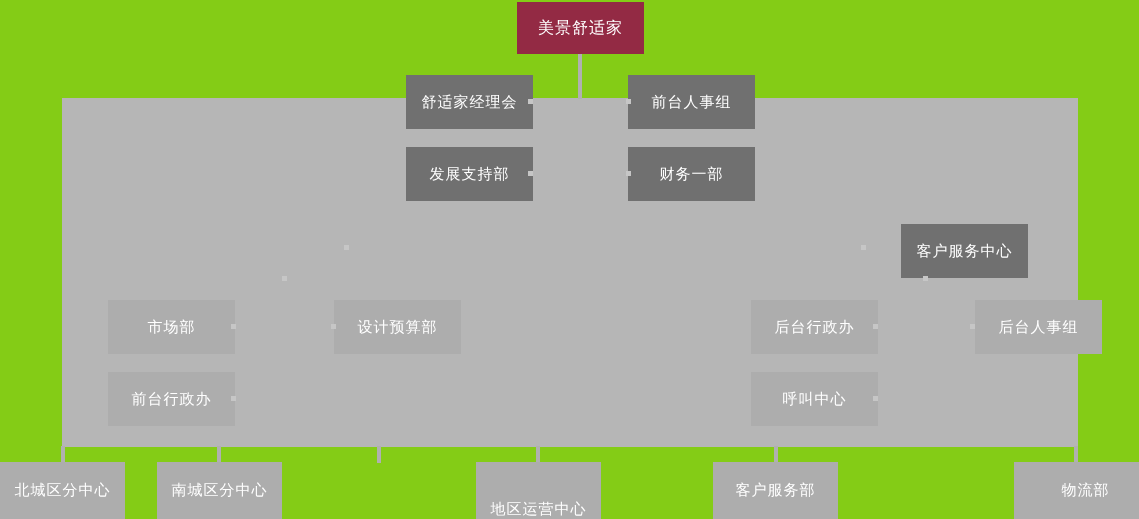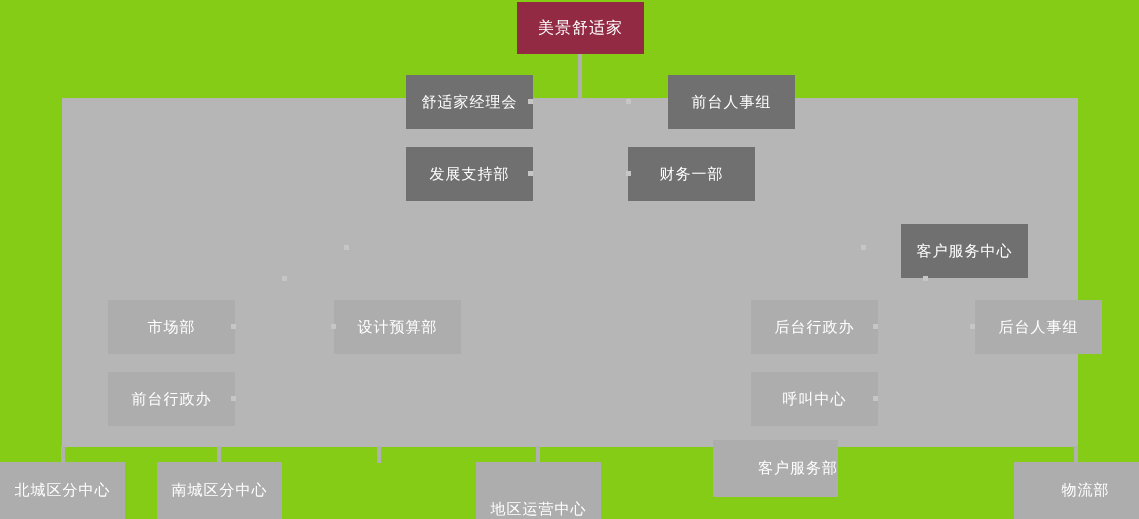--- a/index.html
+++ b/index.html
@@ -67,21 +67,21 @@
   <div class="connector" style="left:774px;top:446px;width:4px;height:17px;"></div>
   <div class="connector" style="left:1074px;top:446px;width:4px;height:17px;"></div>
 
   <div class="node node-root" style="left:517px;top:2px;">
     <span>美景舒适家</span>
   </div>
 
   <div class="node node-division" style="left:406px;top:75px;">
     <span>舒适家经理会</span>
   </div>
-  <div class="node node-division" style="left:628px;top:75px;margin-left:40px;">
+  <div class="node node-division" style="left:628px;top:75px;">
     <span>前台人事组</span>
   </div>
   <div class="node node-division" style="left:406px;top:147px;">
     <span>发展支持部</span>
   </div>
   <div class="node node-division" style="left:628px;top:147px;">
     <span>财务一部</span>
   </div>
   <div class="node node-division" style="left:901px;top:224px;justify-content:center;">
     <span>客户服务中心</span>
@@ -108,21 +108,21 @@
 
   <div class="node node-branch" style="left:0px;top:462px;">
     <span>北城区分中心</span>
   </div>
   <div class="node node-branch" style="left:157px;top:462px;">
     <span>南城区分中心</span>
   </div>
   <div class="node node-branch" style="left:476px;top:462px;align-items:flex-end;">
     <span>地区运营中心</span>
   </div>
-  <div class="node node-branch" style="left:713px;top:440px;justify-content:flex-end;">
+  <div class="node node-branch" style="left:713px;top:462px;">
     <span>客户服务部</span>
   </div>
   <div class="node node-branch" style="left:1014px;top:462px;padding-left:9px;">
     <span>物流部</span>
   </div>
 
   <div class="stub" style="left:528px;top:99px;"></div>
   <div class="stub" style="left:626px;top:99px;"></div>
   <div class="stub" style="left:528px;top:171px;"></div>
   <div class="stub" style="left:626px;top:171px;"></div>

